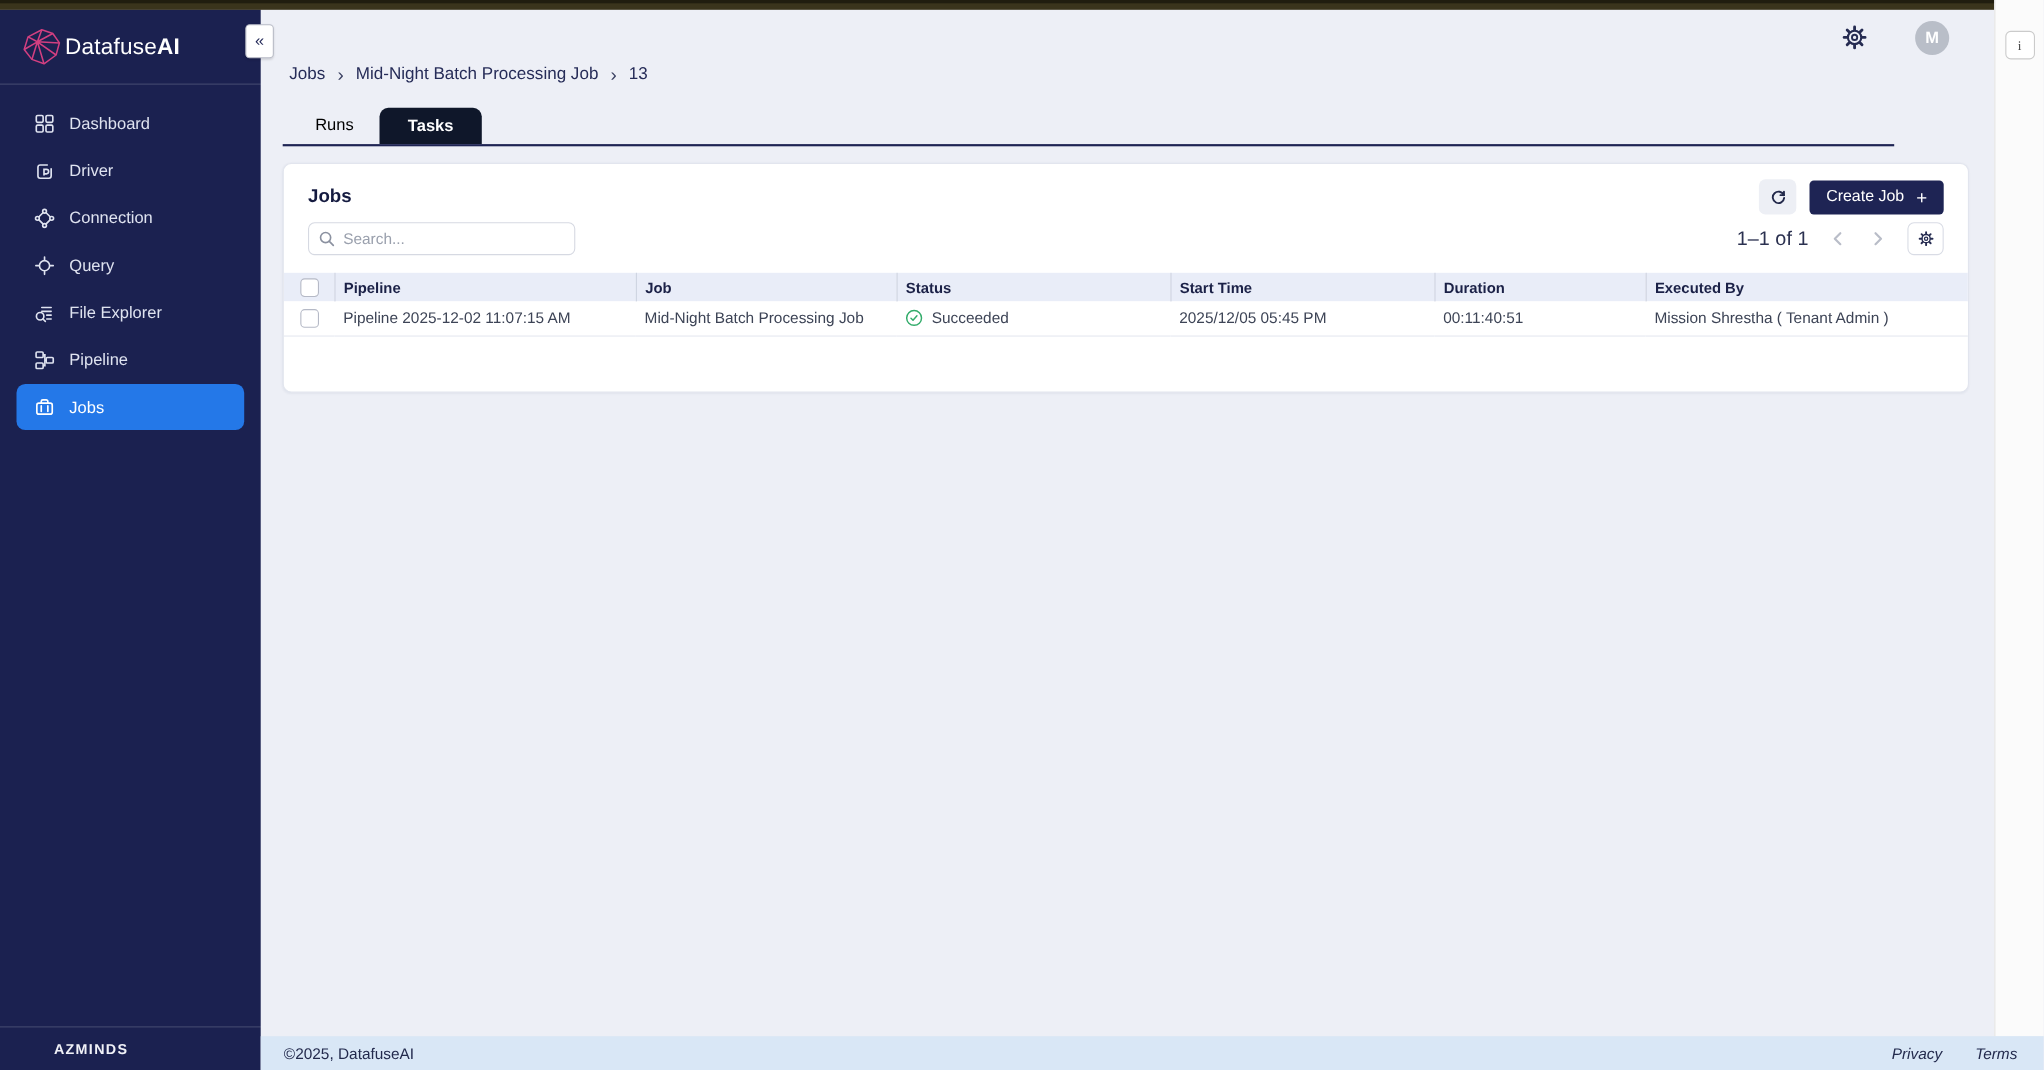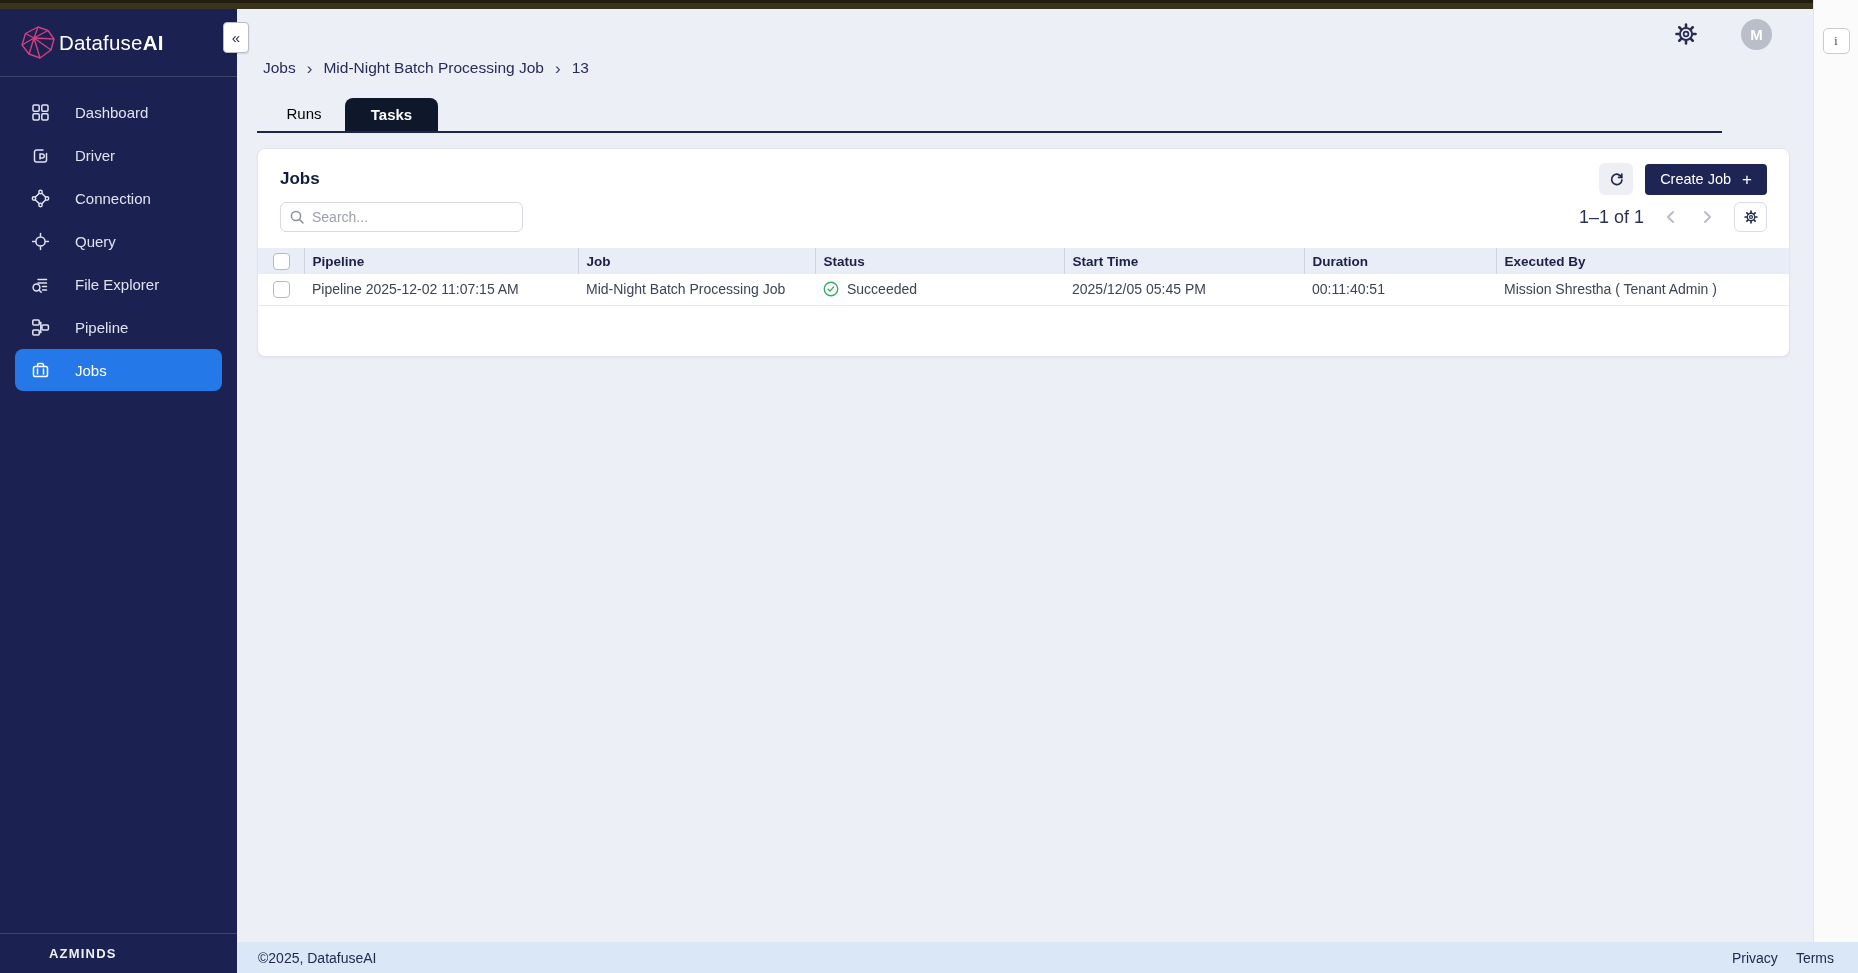--- a/index.html
+++ b/index.html
@@ -12,21 +12,21 @@
 
   
   .sidebar { position:absolute; left:0; top:9px; width:237px; height:964px;
     background:#1b2150; display:flex; flex-direction:column; z-index:2; }
   .brand { height:68px; display:flex; align-items:center; gap:1px; padding:0 18px;
     border-bottom:1px solid rgba(255,255,255,.16); }
   .brand svg { width:40px; height:36px; flex:none; }
   .brand-text { color:#fff; font-size:20.5px; letter-spacing:.2px; }
   .brand-text b { font-weight:700; }
   .side-nav { padding-top:14px; flex:1 1 auto; }
-  .side-item { display:flex; align-items:center; gap:25px; height:43px; padding-left:31px;
+  .side-item { display:flex; align-items:center; gap:13px; height:43px; padding-left:31px;
     color:#dfe3f0; font-size:15px; cursor:pointer; }
   .side-item svg { width:19px; height:19px; flex:none; }
   .side-item.active { margin:0 15px; padding-left:16px; height:42px; border-radius:8px;
     background:#2478e8; color:#fff; }
   .side-footer { height:40px; border-top:1px solid rgba(255,255,255,.16);
     display:flex; align-items:center; padding-left:49px; color:#f0f1f7;
     font-size:13px; font-weight:600; letter-spacing:1.2px; }
 
   
   .collapse-btn { position:absolute; left:223px; top:22px; width:26px; height:31px;
@@ -99,21 +99,21 @@
   .jobs-table td { font-size:14px; color:#3d4456; padding-left:8px; }
   .cbx { display:inline-block; width:17px; height:17px; border:1.5px solid #b5b9c6;
     border-radius:4px; background:#fff; vertical-align:middle; cursor:pointer; }
   .status-cell { display:flex; align-items:center; gap:8px; }
   .status-cell svg { width:16px; height:16px; flex:none; }
 
   
   .footer-bar { position:absolute; left:237px; right:0; bottom:0; height:31px; background:#d9e7f6;
     display:flex; align-items:center; justify-content:space-between; padding:0 24px 0 21px;
     font-size:14px; color:#232a4d; z-index:4; }
-  .footer-links { display:flex; gap:18px; }
+  .footer-links { display:flex; gap:30px;font-style:italic; }
   .footer-links span { cursor:pointer; }
 
   
   .right-rail { position:absolute; right:0; top:0; width:45px; height:942px; background:#fbfbfb;
     border-left:1px solid #e4e4e4; z-index:3; }
   .info-btn { width:27px; height:26px; margin:28px auto 0; background:#fff; border:1px solid #cbcbcb;
     border-radius:5px; display:flex; align-items:center; justify-content:center;
     font-family:"Liberation Serif", serif; font-size:12px; color:#444; cursor:pointer; }
 </style>
 </head>

